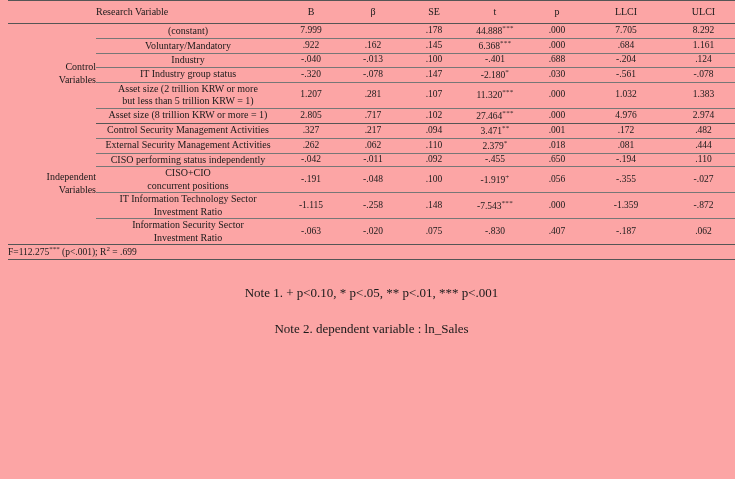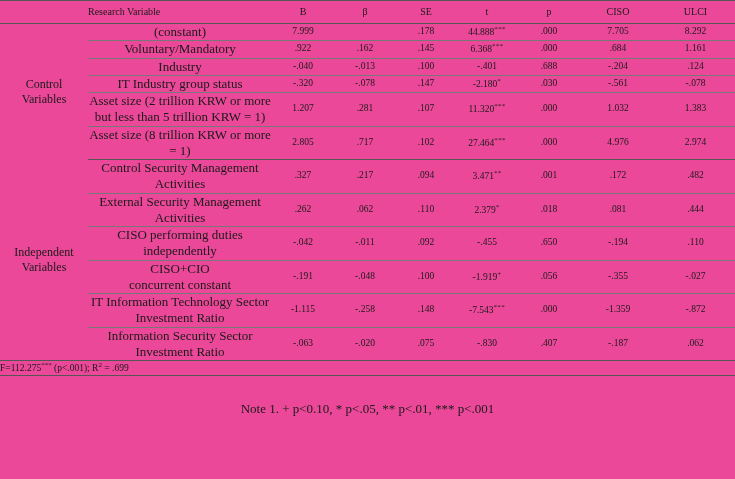--- a/index.html
+++ b/index.html
@@ -13,22 +13,23 @@
     height: 479px;
     font-family: "Liberation Serif", "DejaVu Serif", serif;
     color: #1a1a1a;
     overflow: hidden;
   }
 
   .page {
     position: relative;
     width: 735px;
     height: 479px;
-    background: #ec4899;
+    background: #fca5a5;
     box-sizing: border-box;
+    padding-left: 8px;
   }
 
   
   table.results {
     width: 735px;
     border-collapse: collapse;
     table-layout: fixed;
     font-size: 9.5px;
   }
 
@@ -54,22 +55,22 @@
 
   
   .rule-top    { border-top: 1.6px solid #555555; }
   .rule-head   { border-bottom: 1.2px solid #555555; }
   .rule-inner  { border-bottom: 0.8px solid #777777; }
   .rule-section{ border-bottom: 1.3px solid #555555; }
   .rule-bottom { border-bottom: 1.6px solid #555555; }
 
   
   .group-cell {
-    text-align: center;
-    font-size: 12px;
+    text-align: right;
+    font-size: 10px;
     line-height: 1.45;
     color: #1a1a1a;
     padding: 0 4px;
   }
 
   
   .hdr {
     font-size: 10px;
     text-align: center;
     height: 22px;
@@ -77,21 +78,21 @@
   }
   .hdr-var {
     text-align: left;
     padding-left: 11px;
   }
 
   
   .var-cell {
     text-align: center;
     padding: 5px 6px;
-    font-size: 13px;
+    font-size: 10px;
     line-height: 1.45;
     color: #1a1a1a;
   }
 
   
   .num {
     text-align: center;
     font-size: 9.5px;
     color: #1a1a1a;
     white-space: nowrap;
@@ -147,21 +148,21 @@
     </colgroup>
     <thead>
       <tr>
         <th class="rule-top rule-head"></th>
         <th class="hdr hdr-var rule-top rule-head">Research Variable</th>
         <th class="hdr rule-top rule-head">B</th>
         <th class="hdr rule-top rule-head">β</th>
         <th class="hdr rule-top rule-head">SE</th>
         <th class="hdr rule-top rule-head">t</th>
         <th class="hdr rule-top rule-head">p</th>
-        <th class="hdr rule-top rule-head">CISO</th>
+        <th class="hdr rule-top rule-head">LLCI</th>
         <th class="hdr rule-top rule-head">ULCI</th>
       </tr>
     </thead>
     <tbody id="table-body">
         <tr>
           <td class="group-cell" rowspan="6">
             <div>Control</div>
             <div>Variables</div>
           </td>
           <td class="var-cell rule-inner">
@@ -259,34 +260,34 @@
           <td class="num rule-inner">.262</td>
           <td class="num rule-inner">.062</td>
           <td class="num rule-inner">.110</td>
           <td class="num rule-inner">2.379<sup class="sig">*</sup></td>
           <td class="num rule-inner">.018</td>
           <td class="num rule-inner">.081</td>
           <td class="num rule-inner">.444</td>
         </tr>
         <tr>
           <td class="var-cell rule-inner">
-            <div>CISO performing duties independently</div>
+            <div>CISO performing status independently</div>
           </td>
           <td class="num rule-inner">-.042</td>
           <td class="num rule-inner">-.011</td>
           <td class="num rule-inner">.092</td>
           <td class="num rule-inner">-.455</td>
           <td class="num rule-inner">.650</td>
           <td class="num rule-inner">-.194</td>
           <td class="num rule-inner">.110</td>
         </tr>
         <tr>
           <td class="var-cell rule-inner">
             <div>CISO+CIO</div>
-            <div>concurrent constant</div>
+            <div>concurrent positions</div>
           </td>
           <td class="num rule-inner">-.191</td>
           <td class="num rule-inner">-.048</td>
           <td class="num rule-inner">.100</td>
           <td class="num rule-inner">-1.919<sup class="sig">+</sup></td>
           <td class="num rule-inner">.056</td>
           <td class="num rule-inner">-.355</td>
           <td class="num rule-inner">-.027</td>
         </tr>
         <tr>
@@ -320,15 +321,16 @@
       <tr>
         <td class="stat-cell rule-bottom" colspan="9">
           <span>F=112.275</span><sup>***</sup><span> (p&lt;.001); R</span><sup>2</sup><span> = .699</span>
         </td>
       </tr>
     </tfoot>
   </table>
 
   <div class="notes">
     <div class="note-line">Note 1. + p&lt;0.10, * p&lt;.05, ** p&lt;.01, *** p&lt;.001</div>
+    <div class="note-line">Note 2. dependent variable : ln_Sales</div>
   </div>
 
 </div>
 
 </body></html>

